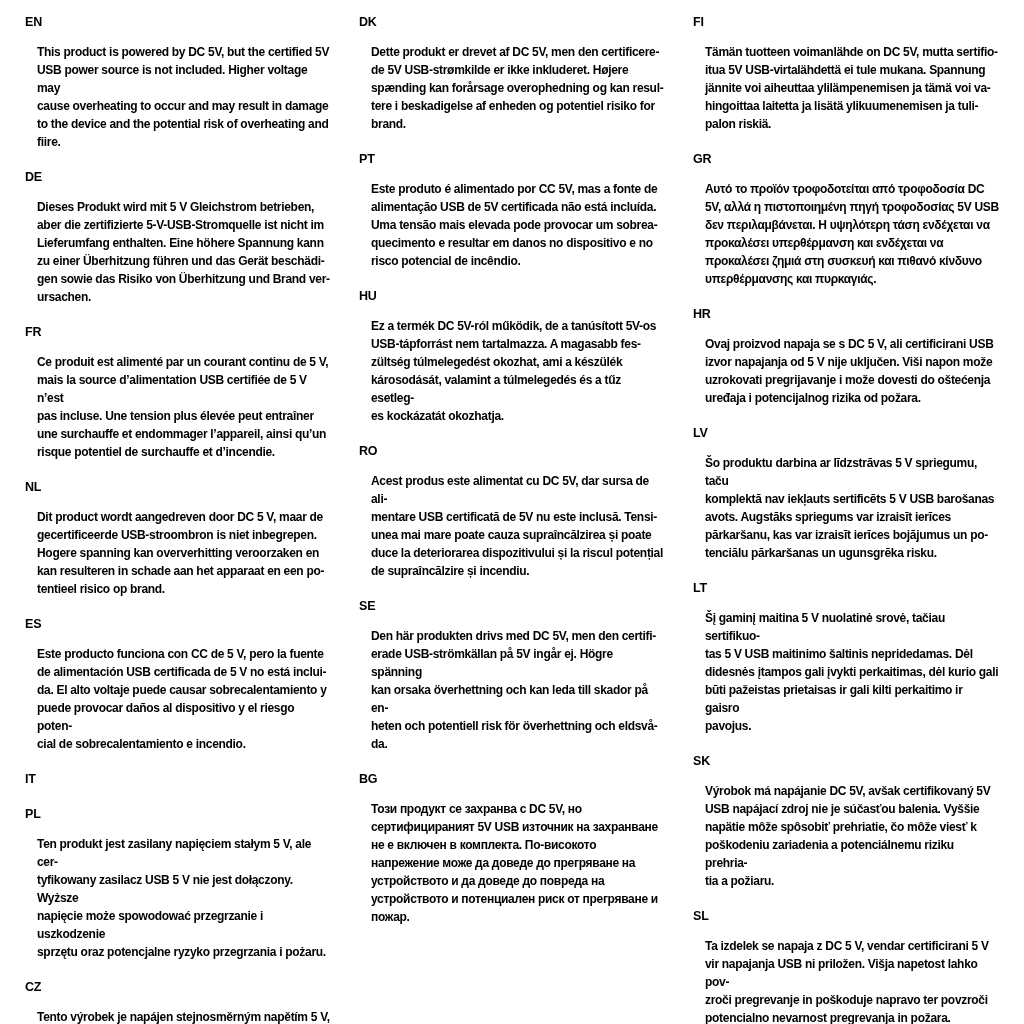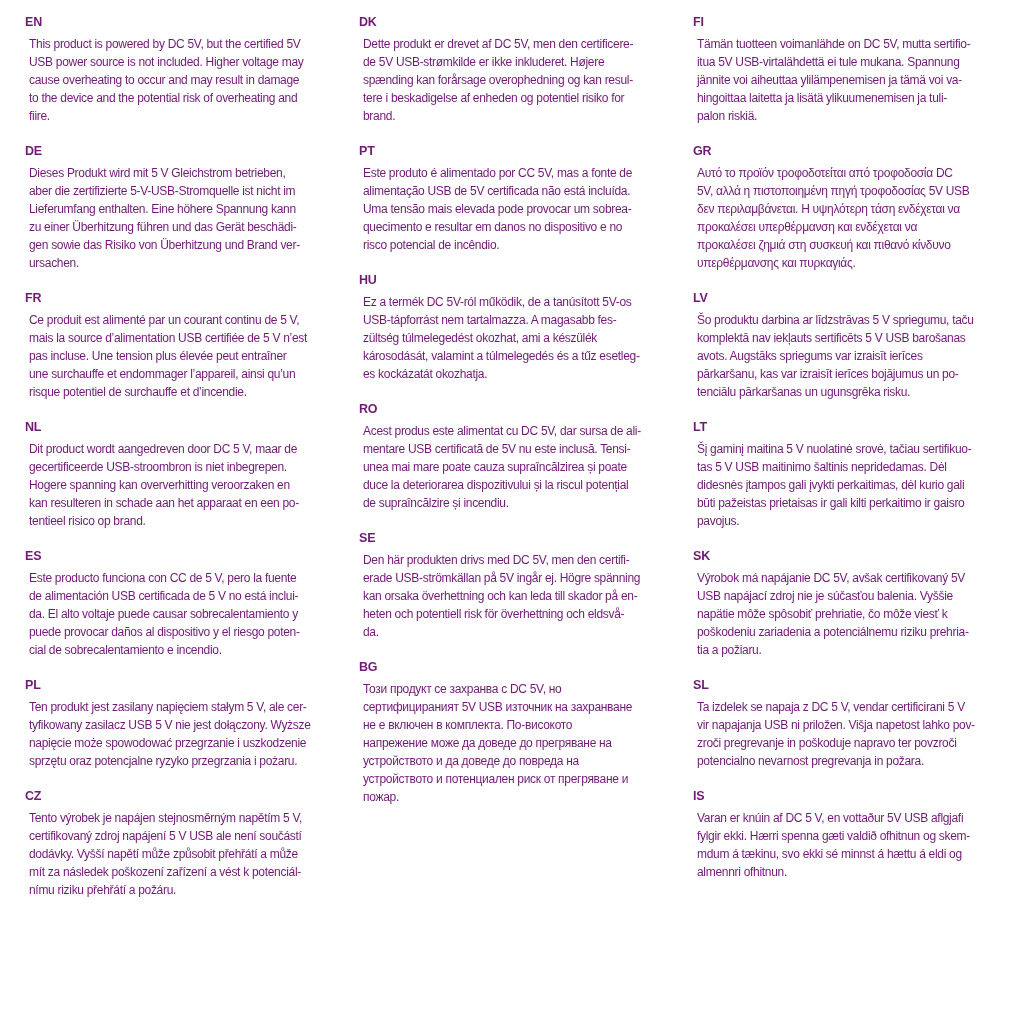--- a/index.html
+++ b/index.html
@@ -11,42 +11,42 @@
     overflow: hidden;
   }
   .sheet {
     box-sizing: border-box;
     width: 1024px;
     height: 744px;
     padding: 13px 20px 0 25px;
     display: flex;
     gap: 16px;
     font-family: "Liberation Sans", sans-serif;
-    color: #701a75;
+    color: #000000;
   }
   .col {
     width: 318px;
     flex: 0 0 318px;
   }
   .lang-section {
     margin: 0 0 17px 0;
   }
   .lang-code {
     font-size: 12.5px;
     font-weight: 600;
     line-height: 18px;
     margin: 0;
     letter-spacing: -0.2px;
   }
   .lang-text {
     font-size: 12px;
-    font-weight: 400;
+    font-weight: 700;
     line-height: 18px;
     letter-spacing: -0.3px;
-    margin: 4px;
+    margin: 12px;
     white-space: pre-line;
   }
 </style>
 </head>
 <body>
 
 <div class="sheet">
 
   <div class="col">
     <section class="lang-section">
@@ -84,20 +84,21 @@
     </section>
     <section class="lang-section">
       <h2 class="lang-code">ES</h2>
       <p class="lang-text">Este producto funciona con CC de 5 V, pero la fuente
 de alimentación USB certificada de 5 V no está inclui-
 da. El alto voltaje puede causar sobrecalentamiento y
 puede provocar daños al dispositivo y el riesgo poten-
 cial de sobrecalentamiento e incendio.</p>
     </section>
     <section class="lang-section">
+      <h2 class="lang-code">IT</h2>
     </section>
     <section class="lang-section">
       <h2 class="lang-code">PL</h2>
       <p class="lang-text">Ten produkt jest zasilany napięciem stałym 5 V, ale cer-
 tyfikowany zasilacz USB 5 V nie jest dołączony. Wyższe
 napięcie może spowodować przegrzanie i uszkodzenie
 sprzętu oraz potencjalne ryzyko przegrzania i pożaru.</p>
     </section>
     <section class="lang-section">
       <h2 class="lang-code">CZ</h2>
@@ -174,20 +175,27 @@
     <section class="lang-section">
       <h2 class="lang-code">GR</h2>
       <p class="lang-text">Αυτό το προϊόν τροφοδοτείται από τροφοδοσία DC
 5V, αλλά η πιστοποιημένη πηγή τροφοδοσίας 5V USB
 δεν περιλαμβάνεται. Η υψηλότερη τάση ενδέχεται να
 προκαλέσει υπερθέρμανση και ενδέχεται να
 προκαλέσει ζημιά στη συσκευή και πιθανό κίνδυνο
 υπερθέρμανσης και πυρκαγιάς.</p>
     </section>
     <section class="lang-section">
+      <h2 class="lang-code">HR</h2>
+      <p class="lang-text">Ovaj proizvod napaja se s DC 5 V, ali certificirani USB
+izvor napajanja od 5 V nije uključen. Viši napon može
+uzrokovati pregrijavanje i može dovesti do oštećenja
+uređaja i potencijalnog rizika od požara.</p>
+    </section>
+    <section class="lang-section">
       <h2 class="lang-code">LV</h2>
       <p class="lang-text">Šo produktu darbina ar līdzstrāvas 5 V spriegumu, taču
 komplektā nav iekļauts sertificēts 5 V USB barošanas
 avots. Augstāks spriegums var izraisīt ierīces
 pārkaršanu, kas var izraisīt ierīces bojājumus un po-
 tenciālu pārkaršanas un ugunsgrēka risku.</p>
     </section>
     <section class="lang-section">
       <h2 class="lang-code">LT</h2>
       <p class="lang-text">Šį gaminį maitina 5 V nuolatinė srovė, tačiau sertifikuo-

